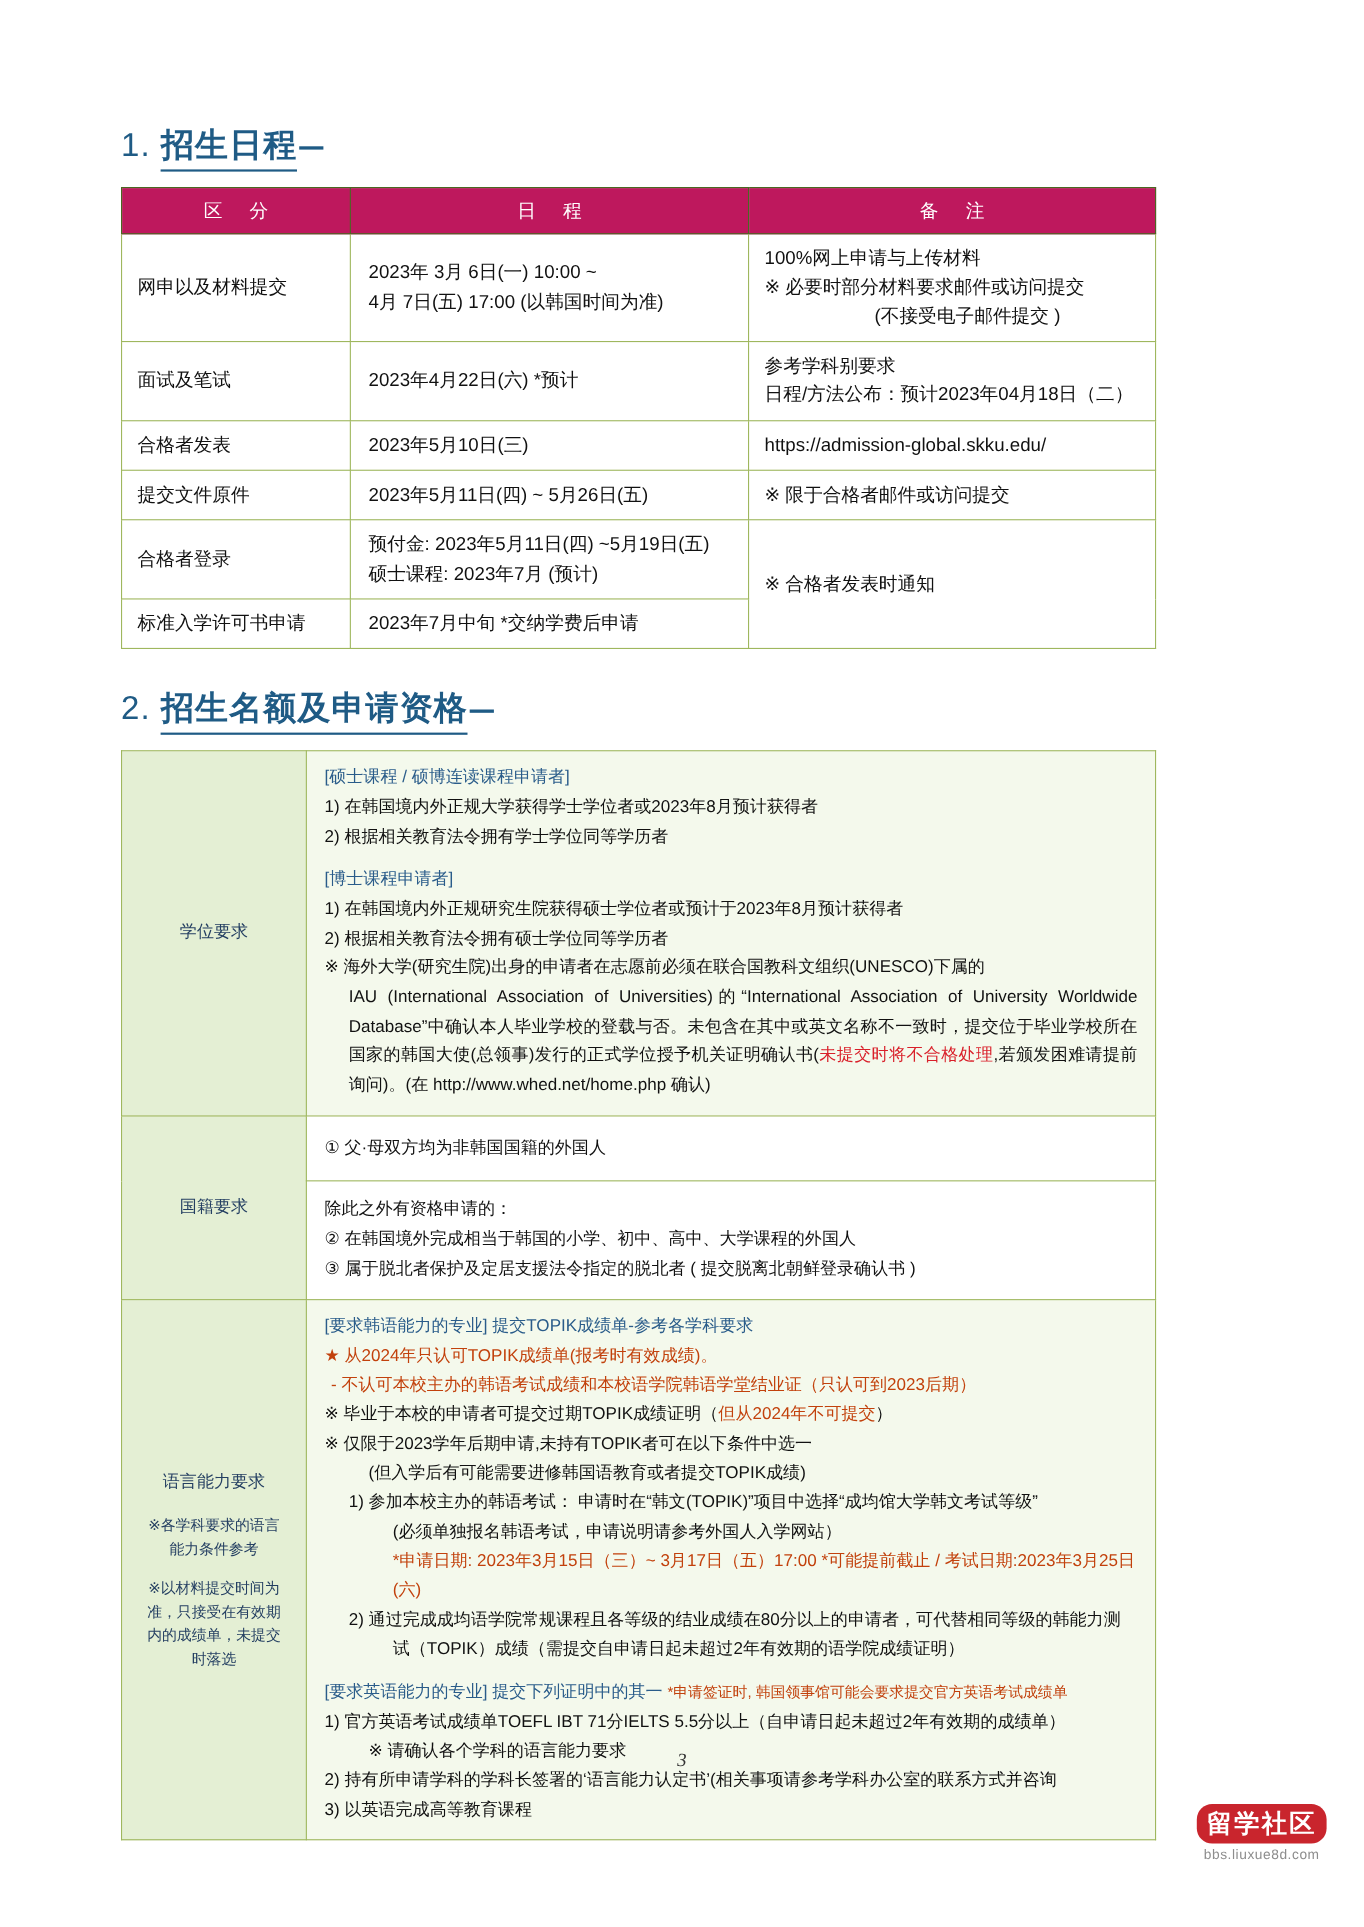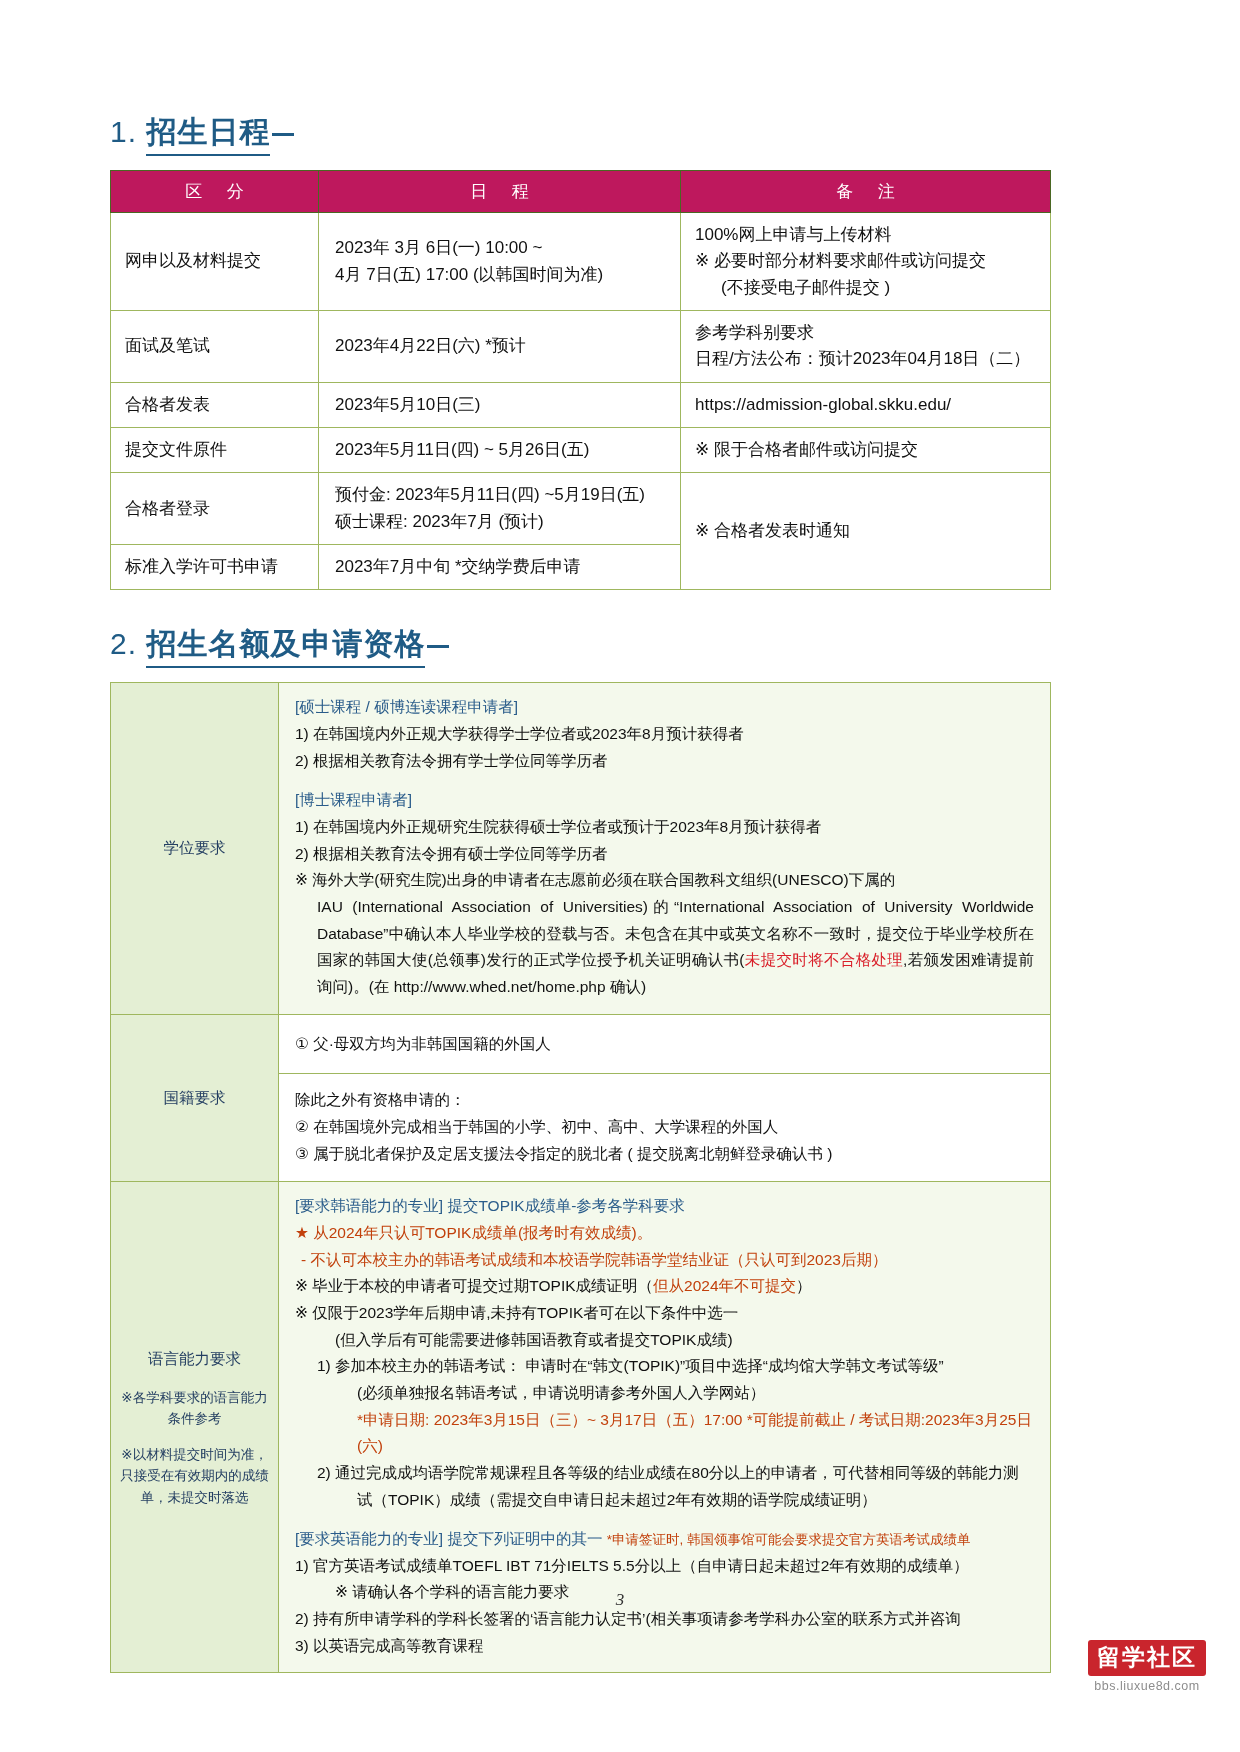--- a/index.html
+++ b/index.html
@@ -98,21 +98,21 @@
     border: 1px solid #9fb75e;
     vertical-align: middle;
     font-size: 15.5px;
     line-height: 1.72;
   }
   td.qlabel {
     background: #e4efd4;
     color: #243f62;
     text-align: center;
     font-size: 16px;
-    padding: 10px 8px;
+    padding: 10px 22px;
     line-height: 1.7;
   }
   td.qlabel .sub {
     font-size: 13.5px;
     display: block;
     margin-top: 14px;
     line-height: 1.6;
   }
   td.qbody {
     background: #f4f9ec;
@@ -155,21 +155,21 @@
     line-height: 1;
   }
   .watermark .wm-main {
     display: inline-block;
     background: #c9252d;
     color: #fff;
     font-size: 23px;
     font-weight: bold;
     letter-spacing: 2px;
     padding: 6px 9px 7px 9px;
-    border-radius: 3px;
+    border-radius: 14px;
   }
   .watermark .wm-sub {
     display: block;
     margin-top: 4px;
     font-size: 12.5px;
     color: #8d8d8d;
     letter-spacing: .5px;
   }
 </style>
 </head>
@@ -198,21 +198,21 @@
     <tbody>
       <tr>
         <td class="k">网申以及材料提交</td>
         <td class="v">
           <div class="nowrapline">2023年 3月 6日(一) 10:00 ~</div>
           <div class="nowrapline">4月 7日(五) 17:00 (以韩国时间为准)</div>
         </td>
         <td class="n" rowspan="1">
           <div>100%网上申请与上传材料</div>
           <div>※ 必要时部分材料要求邮件或访问提交</div>
-          <div style="padding-left:26px;">(不接受电子邮件提交 )</div>
+          <div style="padding-left:26px;text-align:center;">(不接受电子邮件提交 )</div>
         </td>
       </tr>
       <tr>
         <td class="k">面试及笔试</td>
         <td class="v">
           <div>2023年4月22日(六) *预计</div>
         </td>
         <td class="n">
           <div>参考学科别要求</div>
           <div class="nowrapline">日程/方法公布：预计2023年04月18日（二）</div>

